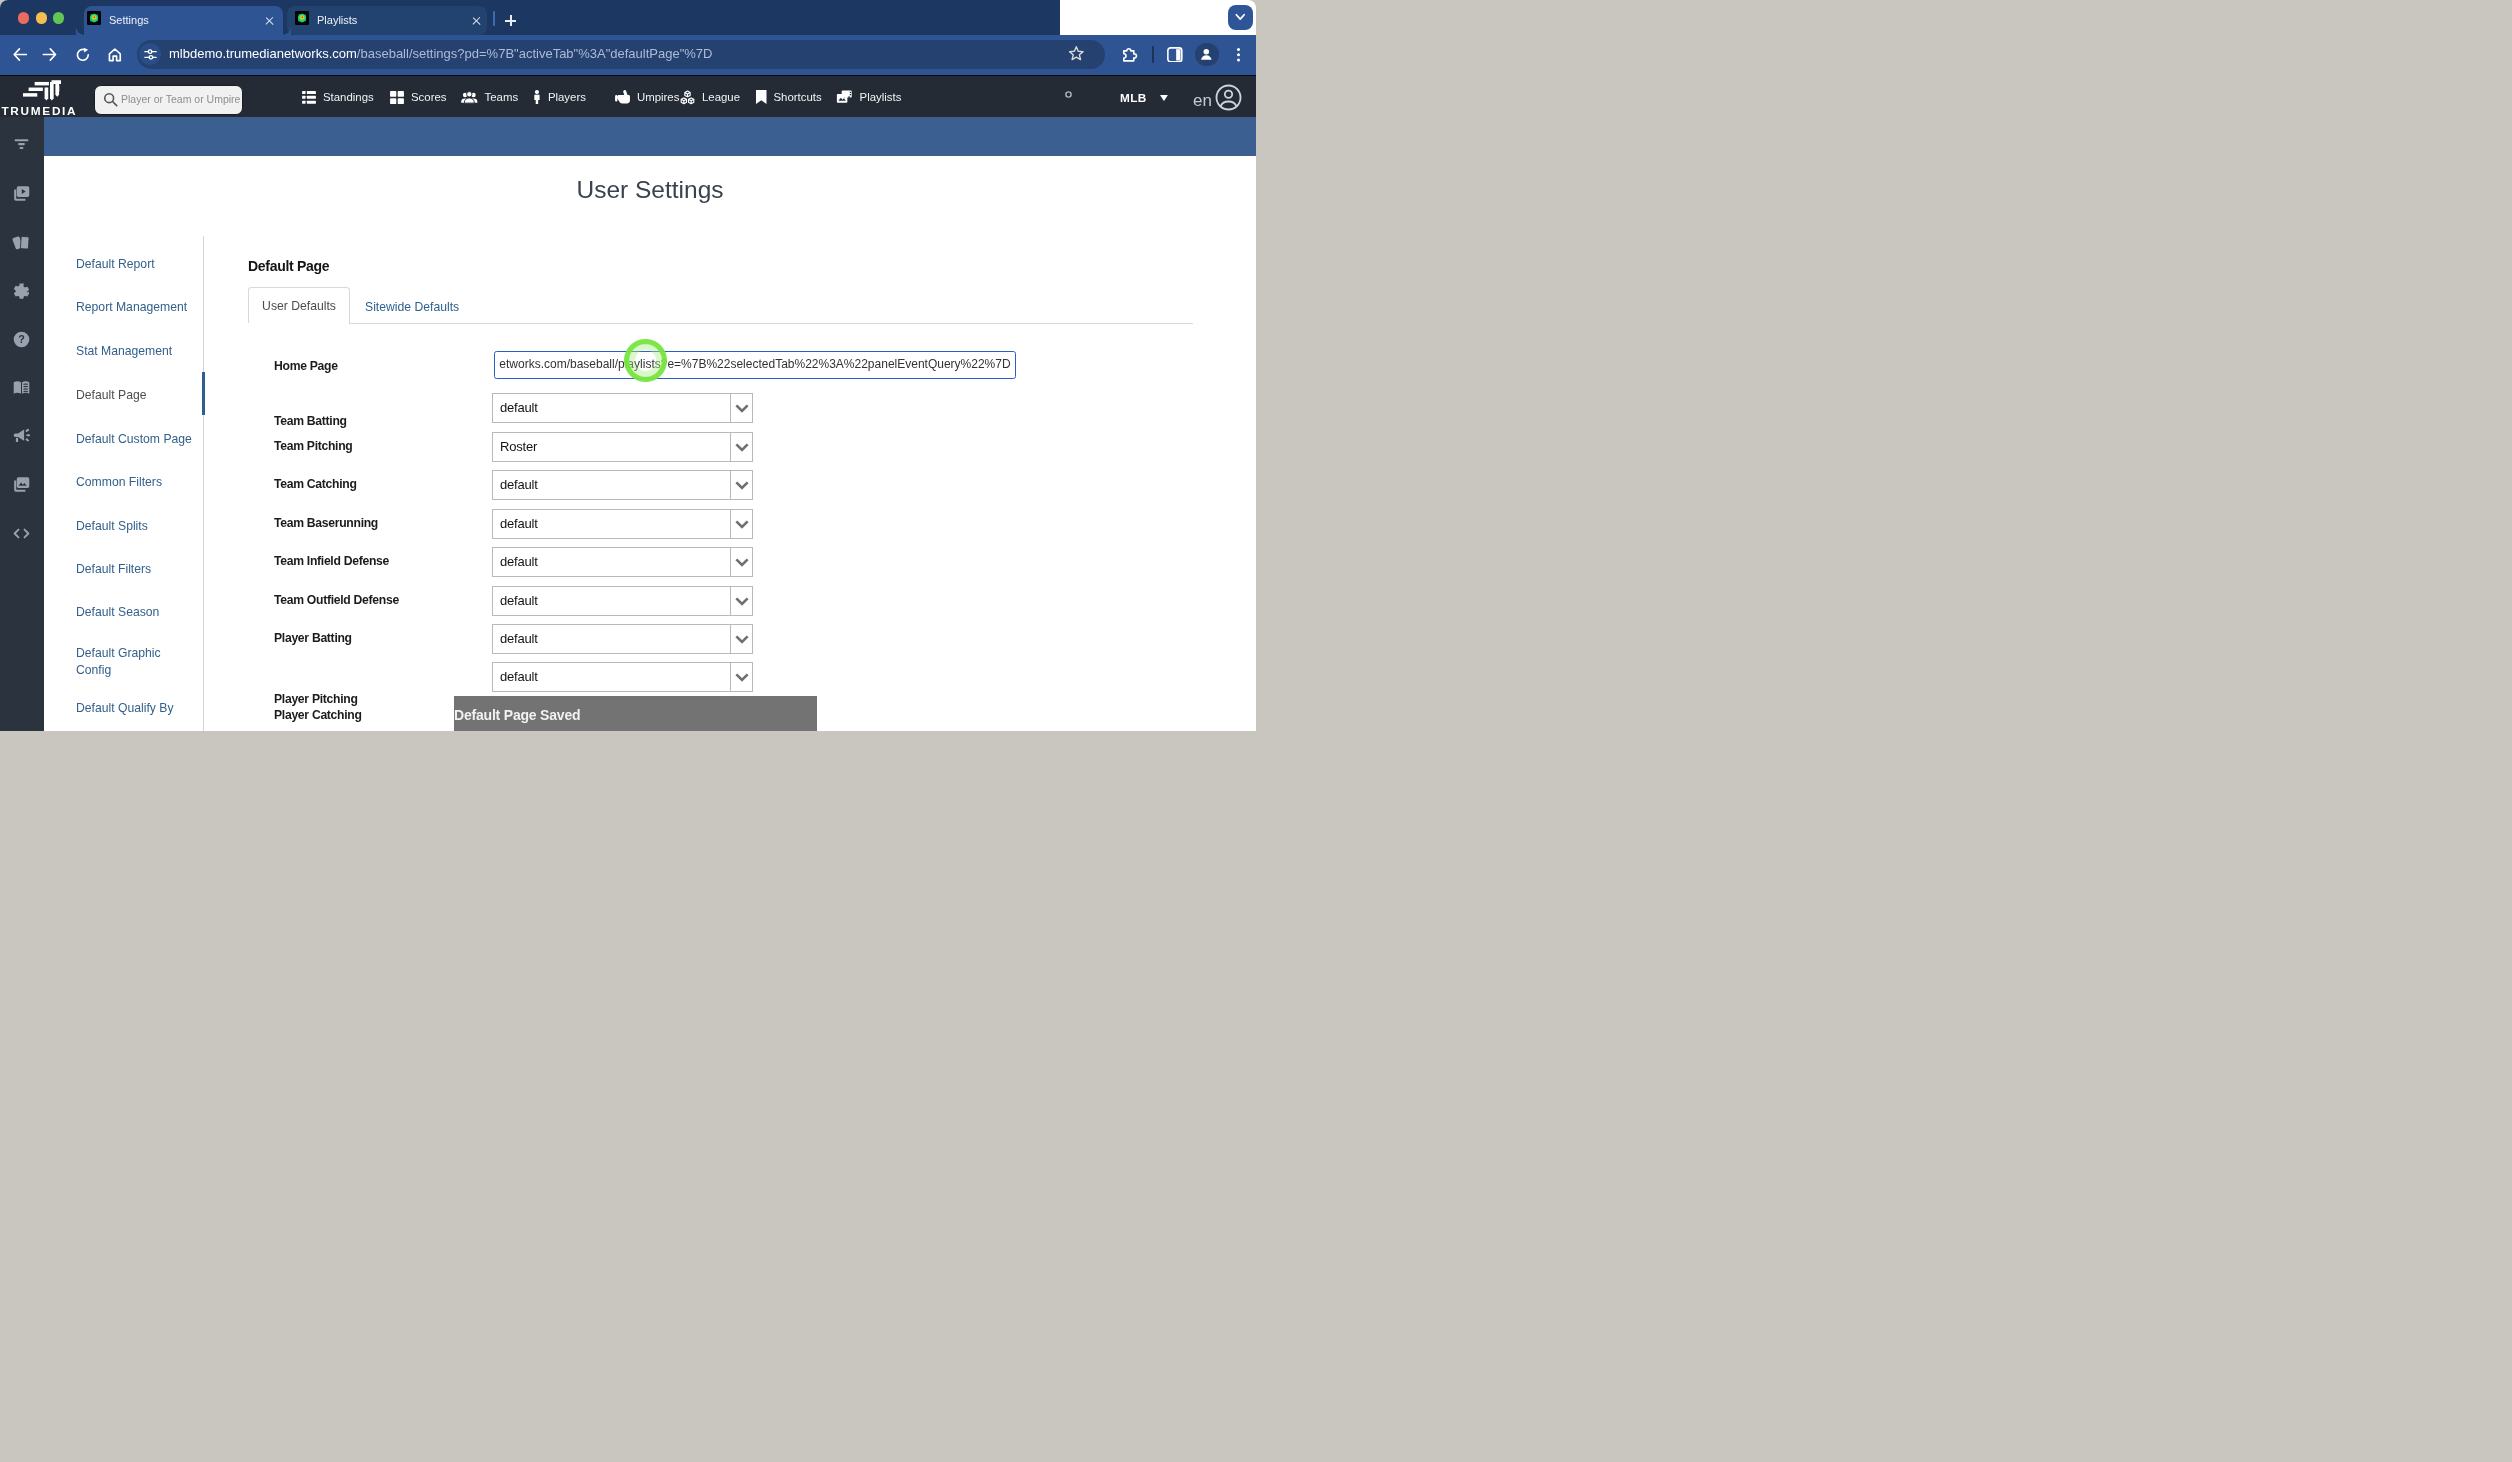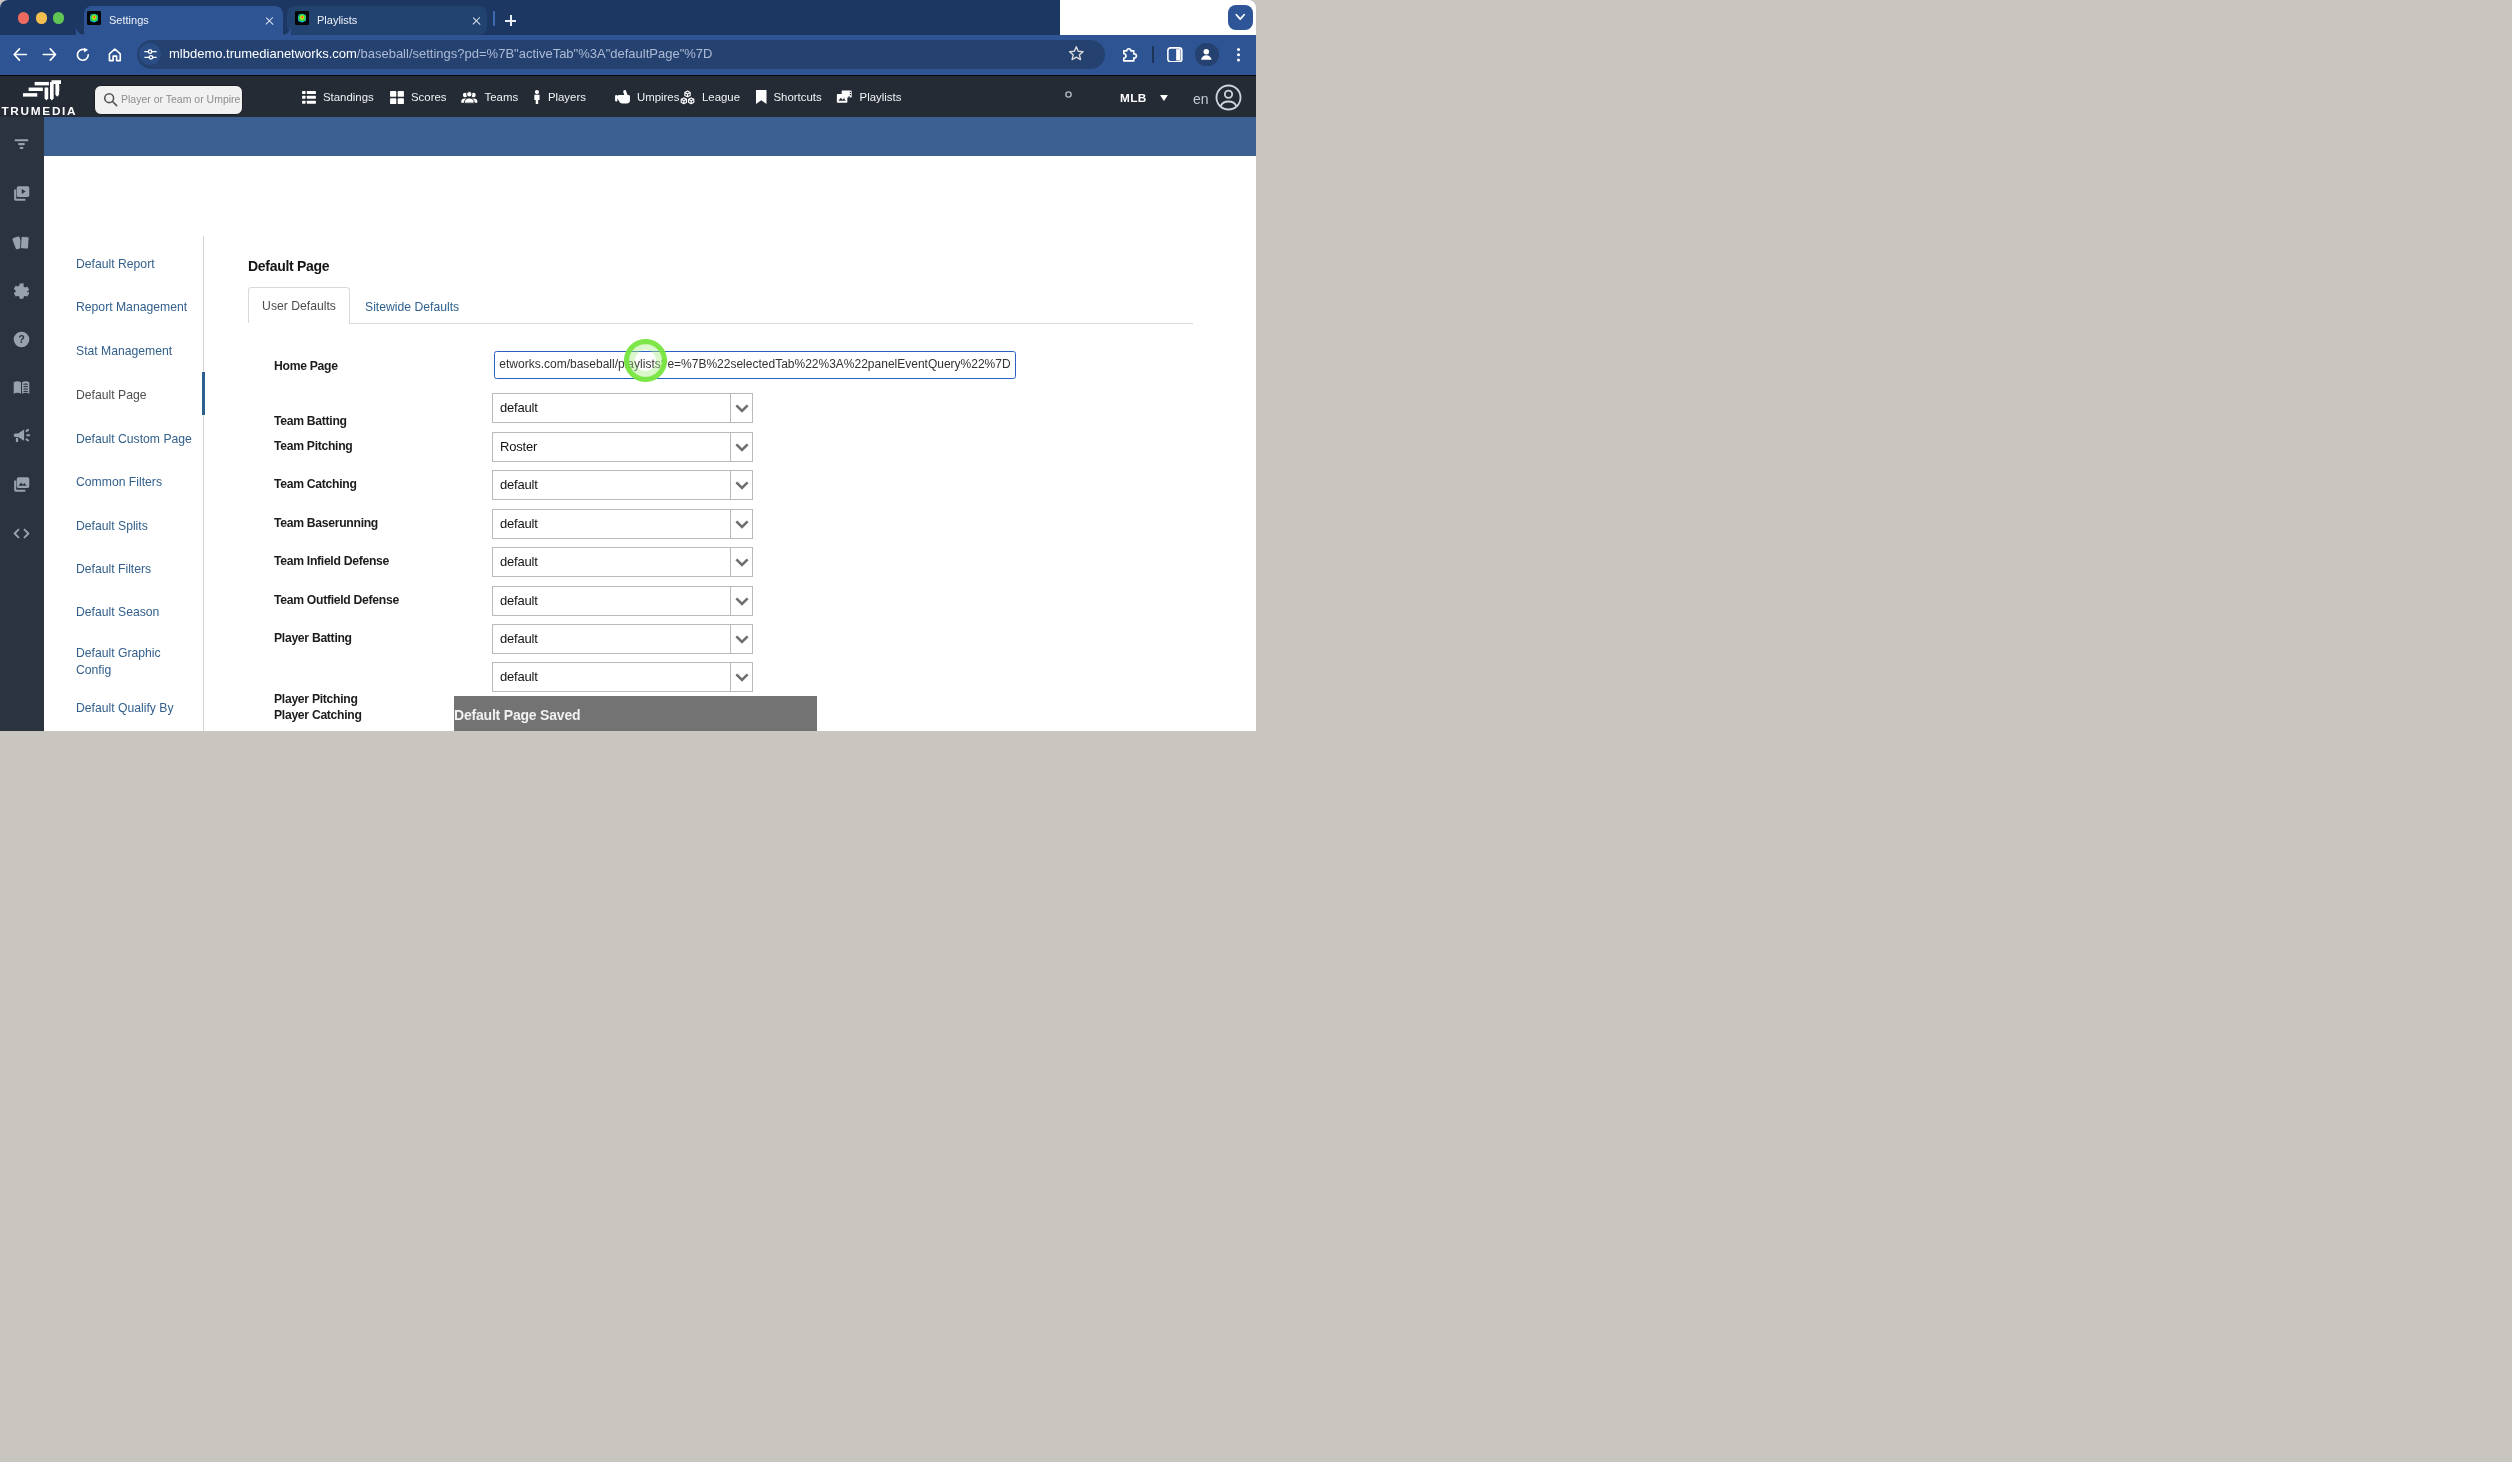--- a/index.html
+++ b/index.html
@@ -244,21 +244,21 @@
             <path d="M4 9 h20 a2 2 0 0 1 2 2 v16 a2 2 0 0 1-2 2 H4 a2 2 0 0 1-2-2 V11 a2 2 0 0 1 2-2 Z M5.5 24.5 l5.5-7 4 4.8 3-3.6 4.5 5.8 Z M19 13 a2.1 2.1 0 1 0 0.1 0 Z" fill-rule="evenodd"></path>
           </g>
         </svg>Playlists</div>
     <svg style="position:absolute; left:1065px; top:15px;" width="7" height="7" viewBox="0 0 8 8">
         <circle cx="4" cy="4" r="3" fill="none" stroke="#aeb6bf" stroke-width="1.6"></circle>
       </svg>
       <div style="position:absolute; left:1120px; top:15px; font-size:11.8px; font-weight:700; color:#fff; letter-spacing:0.3px;">MLB</div>
     <svg style="position:absolute; left:1160px; top:19px;" width="7.9" height="6.1" viewBox="0 0 9 7">
         <path d="M0 0 h9 l-4.5 7 Z" fill="#fff"></path>
       </svg>
-    <div style="position:absolute; left:1193px; top:15px; font-size:14px; color:#c3cad2;">en</div>
+    <div style="position:absolute; left:1193px; top:15px; font-size:17px; color:#c3cad2;">en</div>
     <svg style="position:absolute; left:1215px; top:7.9px;" width="27" height="27" viewBox="0 0 31 31" fill="none" stroke="#ccd3da" stroke-width="2.1">
         <circle cx="15.5" cy="15.5" r="13.8"></circle>
         <circle cx="15.5" cy="11.8" r="4.2"></circle>
         <path d="M6.5 25.5 a9.5 8 0 0 1 18 0" fill="none"></path>
       </svg>
   </div>
 
   <div id="band"></div>
   <div id="sidebar">
     <svg class="sbicon" style="top:16.6px;" viewBox="0 0 22 22">
@@ -313,20 +313,21 @@
         </g>
       </svg>
     <svg class="sbicon" style="top:407px;" viewBox="0 0 22 22">
         <g fill="none" stroke="#98a2ae" stroke-width="2.2" stroke-linecap="round" stroke-linejoin="round">
           <path d="M7.5 6.5 L3 11 l4.5 4.5"></path>
           <path d="M14.5 6.5 L19 11 l-4.5 4.5"></path>
         </g>
       </svg>
   </div>
 
+  <div id="title">User Settings</div>
   <div id="h2">Default Page</div>
   <div id="tabbox">User Defaults</div>
   <div id="sitewide">Sitewide Defaults</div>
   <div id="tabline"></div>
   <div id="menuline"></div>
   <div id="menuind"></div>
 
   <div class="mi" style="top:256px;">Default Report</div>
   <div class="mi" style="top:299px;">Report Management</div>
   <div class="mi" style="top:343px;">Stat Management</div>

